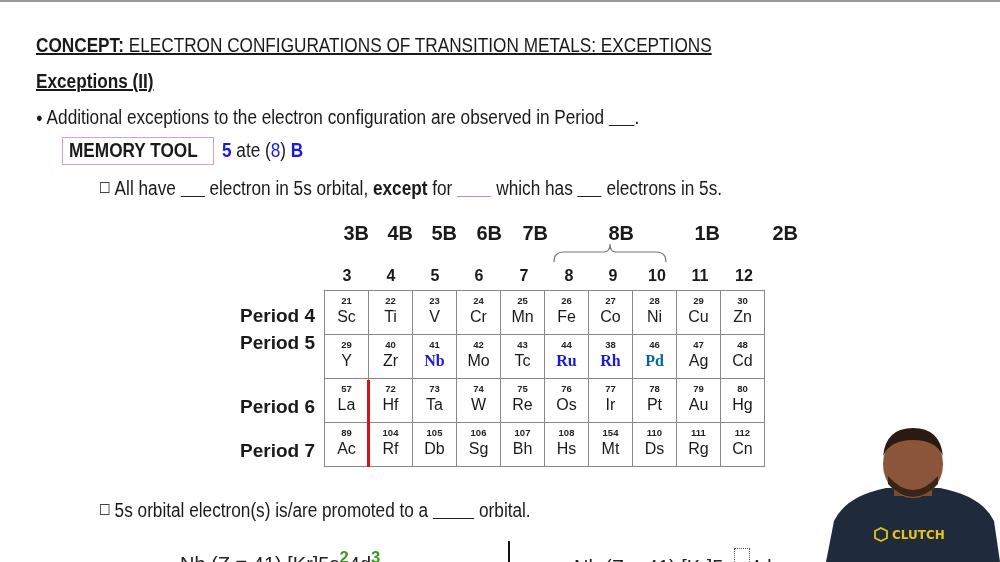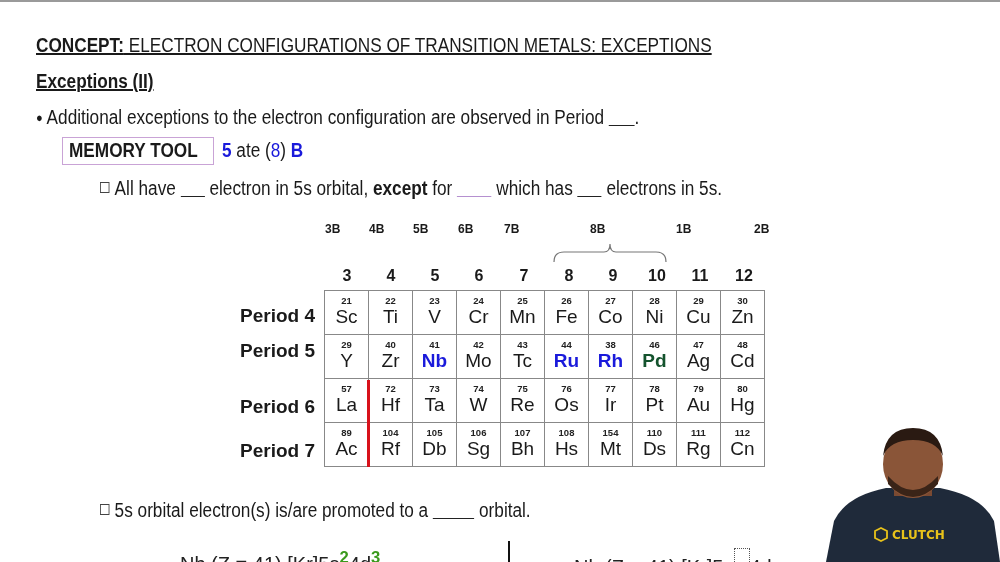--- a/index.html
+++ b/index.html
@@ -20,35 +20,35 @@
   }
   .memory-label { left: 69px; top: 139px; font-size: 20px; font-weight: bold; transform: scaleX(0.86); }
   .memory-hint { left: 222px; top: 139px; font-size: 20px; transform: scaleX(0.86); }
   .blue { color: #1a1adb; font-weight: bold; }
   .blue-plain { color: #1a1adb; }
   .sub1 { left: 100px; top: 177px; font-size: 20px; transform: scaleX(0.86); }
   .sub2 { left: 100px; top: 499px; font-size: 20px; transform: scaleX(0.86); }
   .sq { display: inline-block; width: 9px; height: 9px; border: 1px solid #444; margin-right: 6px; vertical-align: 2px; }
   .blank { display: inline-block; border-bottom: 1.5px solid #222; height: 16px; vertical-align: -2px; }
   .blank.purple { border-bottom-color: #b590d0; }
-  .grp { font-size: 12px; font-weight: bold; text-align: left; width: 44px; }
+  .grp { font-size: 20px; font-weight: bold; text-align: right; width: 44px; }
   .num { font-size: 16px; font-weight: bold; text-align: center; width: 44px; }
   .brace { position: absolute; left: 552px; top: 242px; width: 116px; height: 22px; }
   .period-label { font-size: 19px; font-weight: bold; right: 685px; text-align: right; }
   table.pt {
     position: absolute; left: 324px; top: 290px; border-collapse: collapse;
   }
   table.pt td {
     width: 43px; height: 43px; border: 1px solid #888; padding: 0; position: relative;
     text-align: center; vertical-align: top;
   }
   .z { display: block; font-size: 9.5px; font-weight: bold; margin-top: 5px; line-height: 10px; color: #222; }
-  .sym { display: block; font-size: 19px; line-height: 22px; }
-  .sym.blue, .sym.purple { font-weight: bold; }
-  .sym.purple { color: #14532d; }
+  .sym { display: block; font-size: 16px; line-height: 22px; }
+  .sym.blue, .sym.purple { font-weight: bold; font-family: Liberation Serif, serif; }
+  .sym.purple { color: #0369a1; }
   .redline { position: absolute; left: 367px; top: 380px; width: 3px; height: 87px; background: #d8121b; }
   .divider { position: absolute; left: 508px; top: 541px; width: 2px; height: 21px; background: #111; }
   .eq { font-size: 20px; top: 548px; color: #222; }
   .green { color: #3a9a1c; font-weight: bold; }
   .dotbox { display: inline-block; width: 14px; height: 14px; border: 1px dotted #555; vertical-align: 10px; }
   .presenter { position: absolute; left: 826px; top: 426px; width: 174px; height: 136px; }
 </style>
 </head>
 <body>
 
@@ -84,21 +84,21 @@
 <div class="abs num" style="left:413px;top:267px">5</div>
 <div class="abs num" style="left:457px;top:267px">6</div>
 <div class="abs num" style="left:502px;top:267px">7</div>
 <div class="abs num" style="left:547px;top:267px">8</div>
 <div class="abs num" style="left:591px;top:267px">9</div>
 <div class="abs num" style="left:635px;top:267px">10</div>
 <div class="abs num" style="left:678px;top:267px">11</div>
 <div class="abs num" style="left:722px;top:267px">12</div>
 
 <div class="abs period-label" style="top:305px">Period 4</div>
-<div class="abs period-label" style="top:340px">Period 5</div>
+<div class="abs period-label" style="top:332px">Period 5</div>
 <div class="abs period-label" style="top:396px">Period 6</div>
 <div class="abs period-label" style="top:440px">Period 7</div>
 
 <table class="pt">
   <tbody id="pt-body">
       <tr>
         <td>
           <span class="z">21</span>
           <span class="sym">Sc</span>
         </td>

